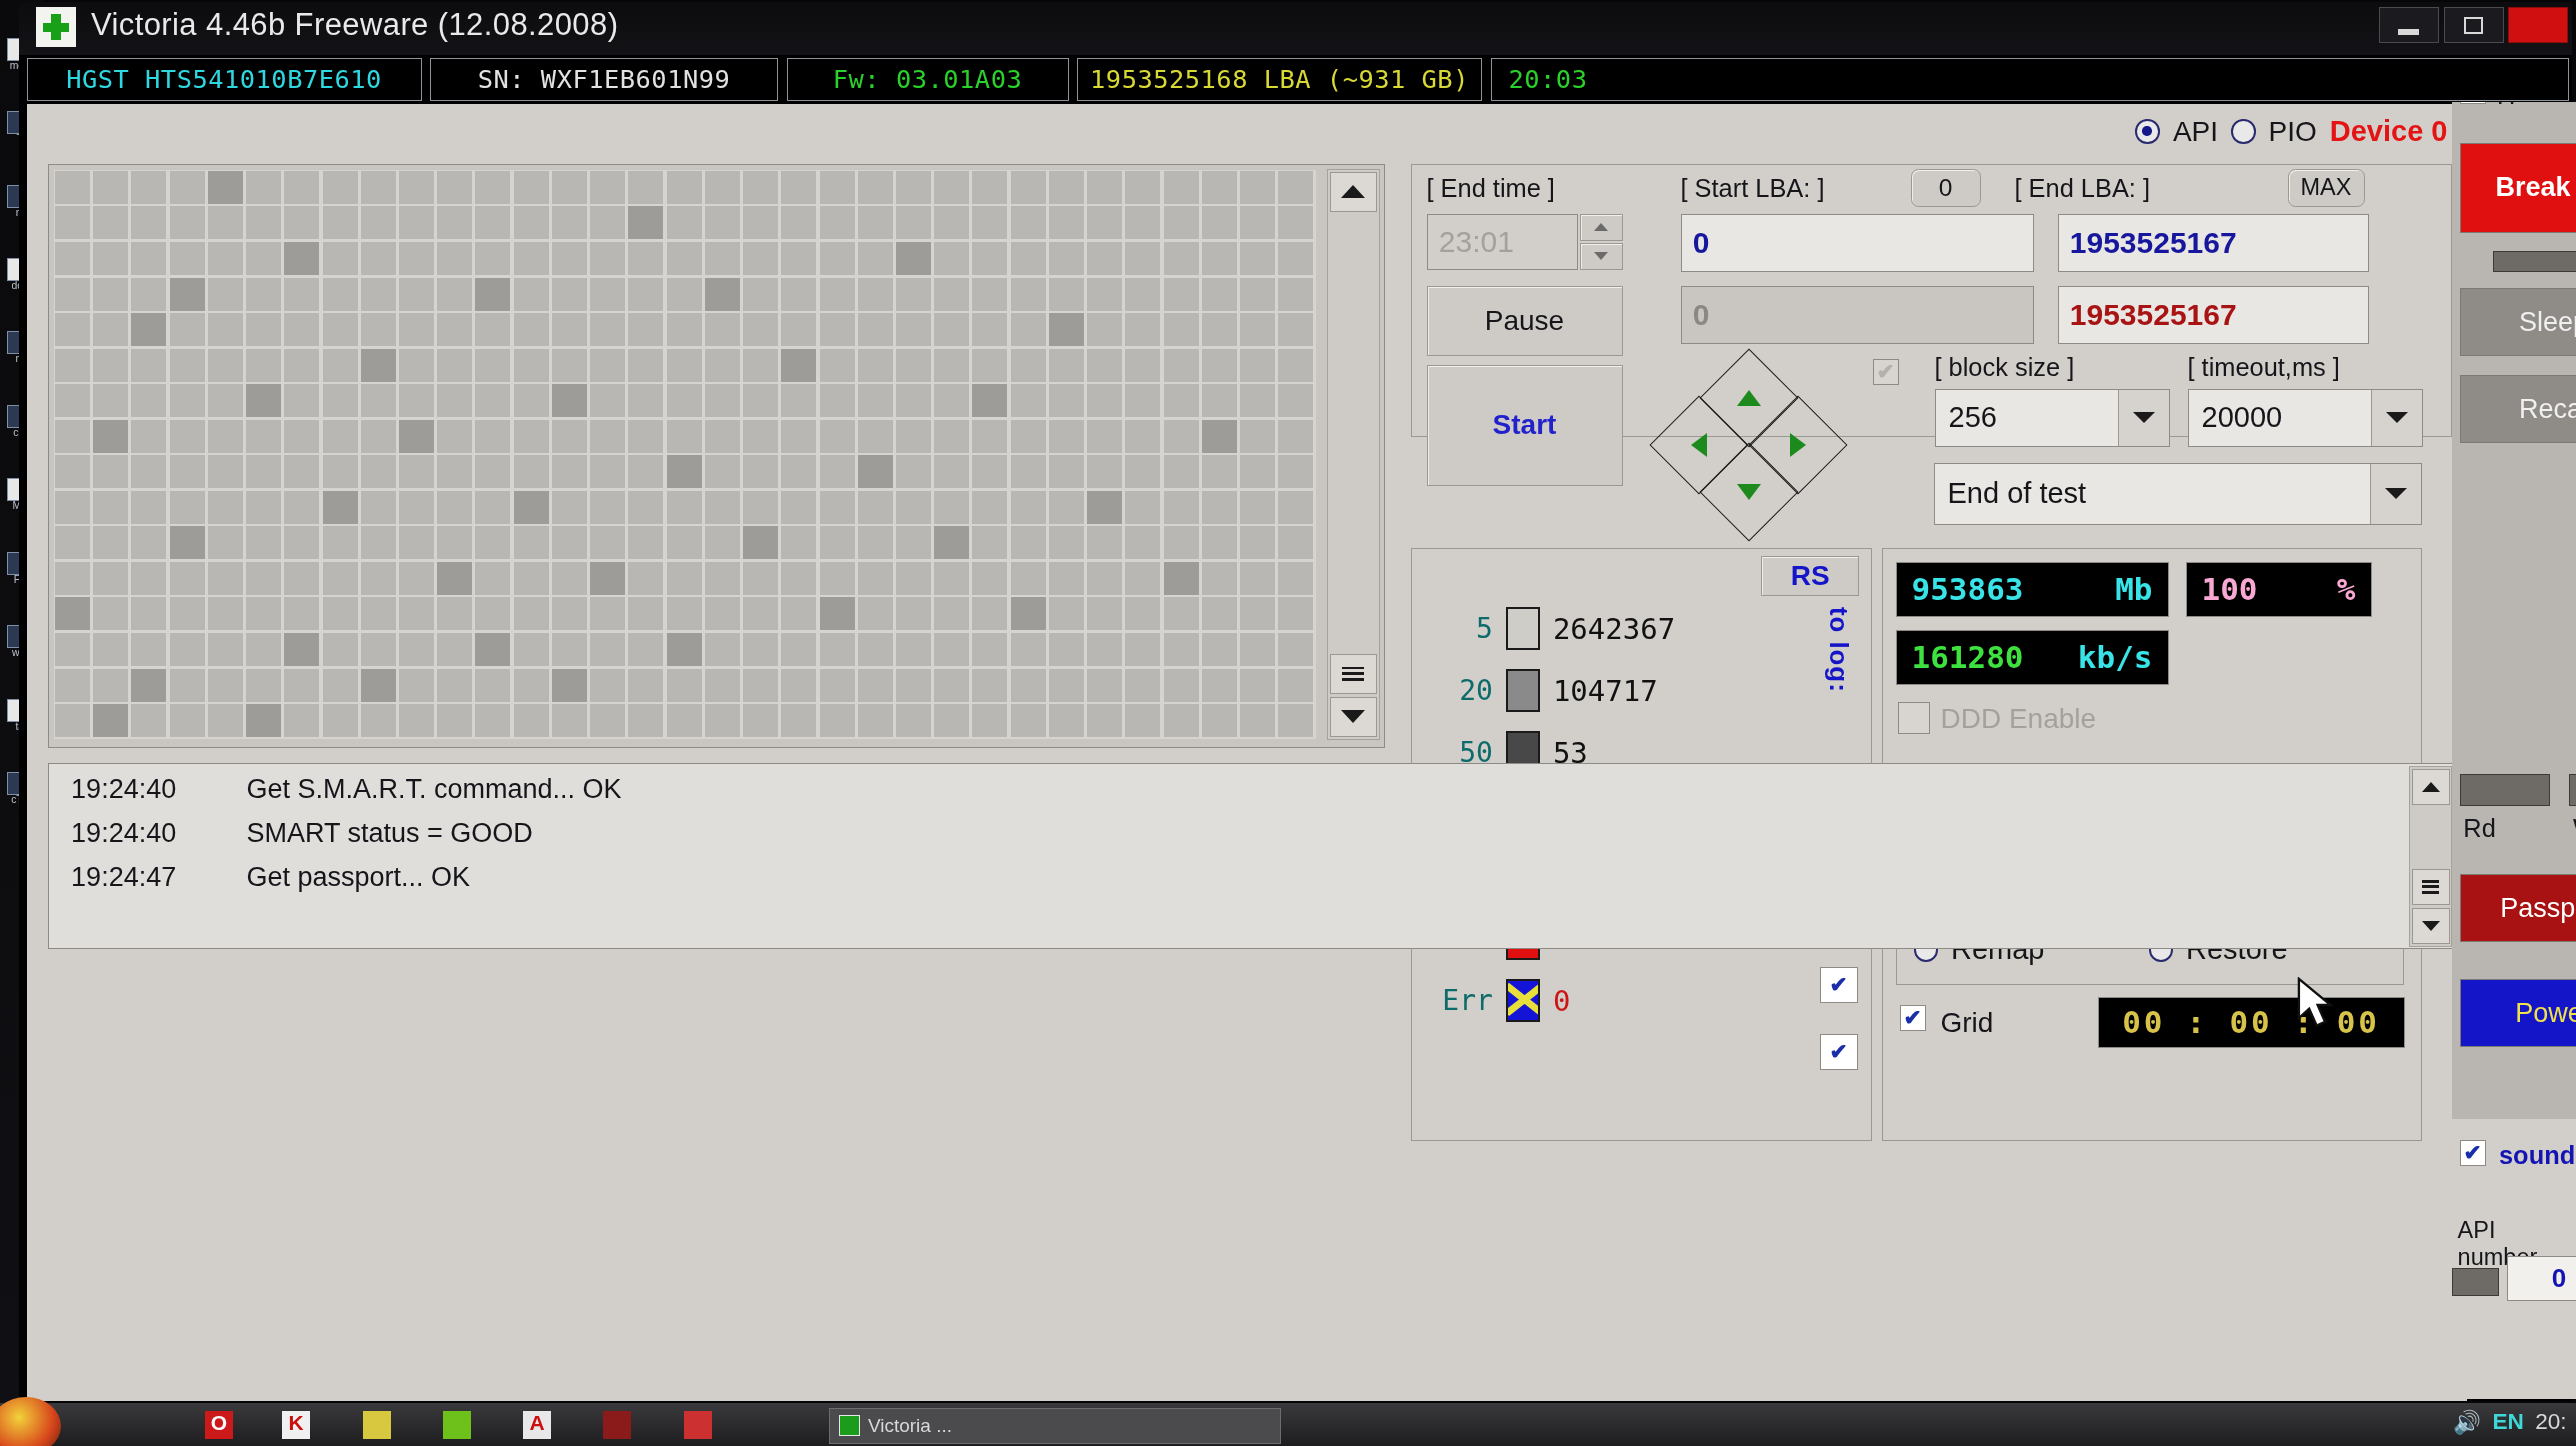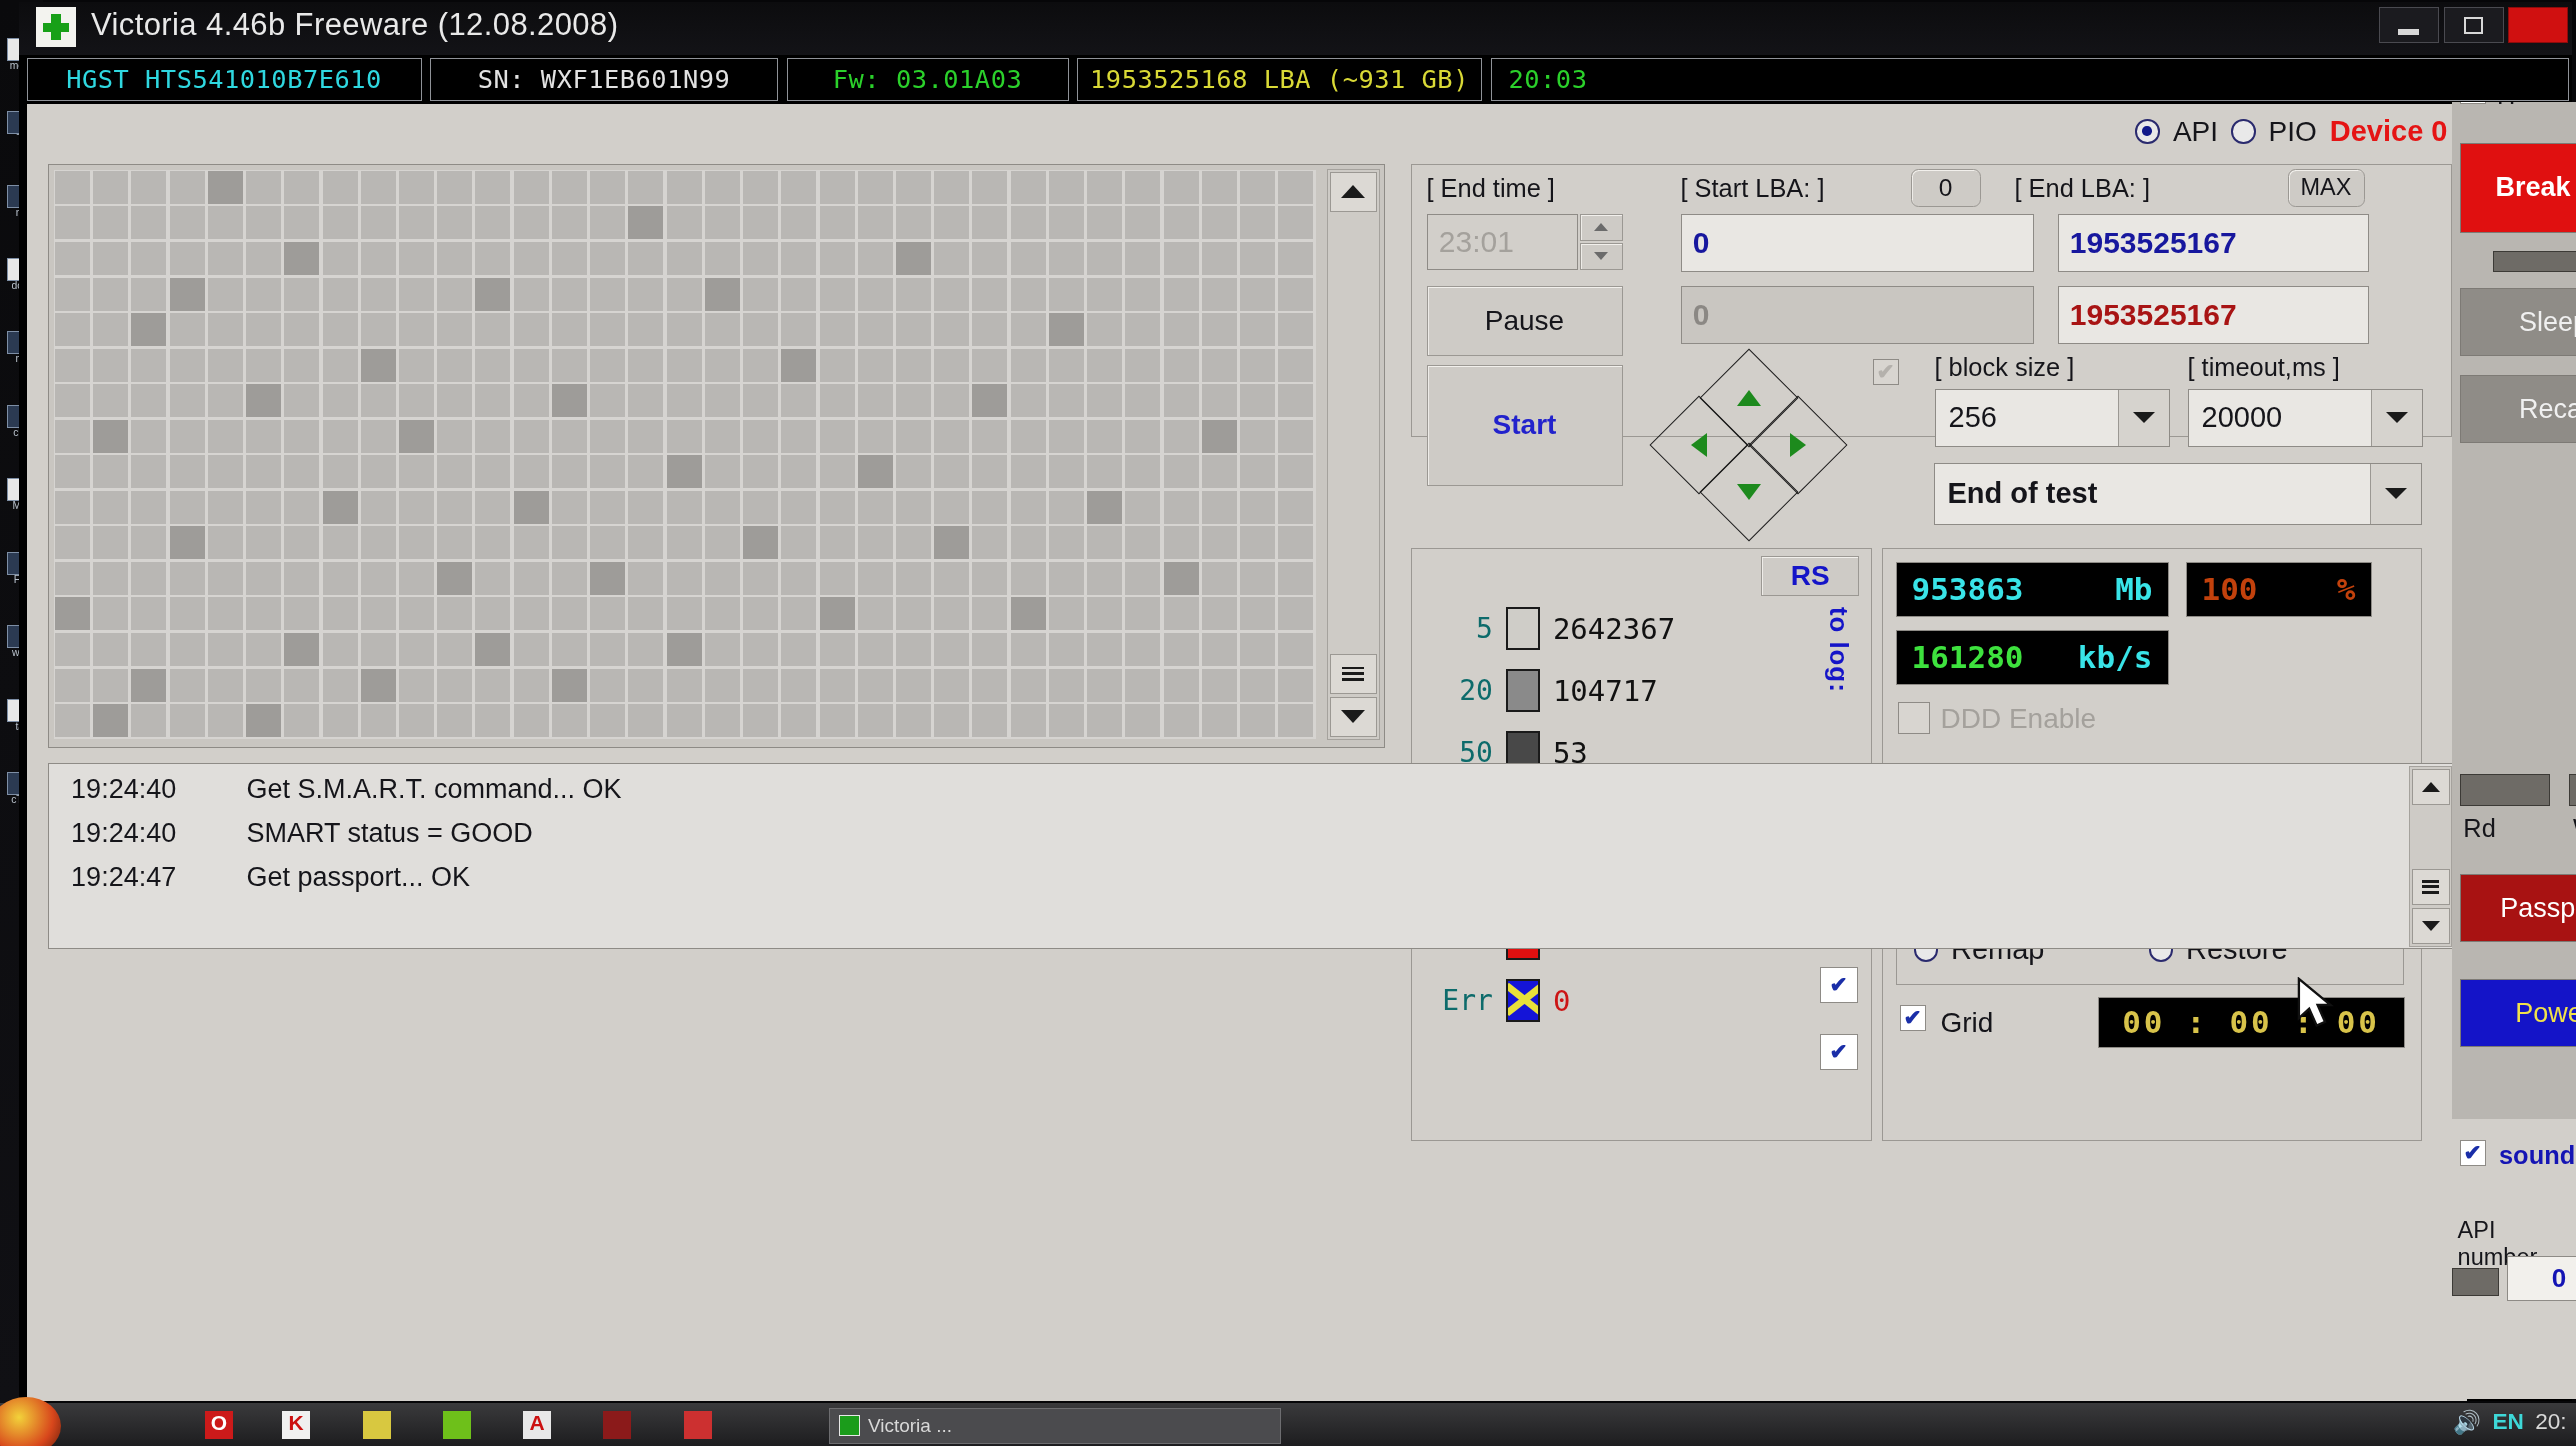--- a/index.html
+++ b/index.html
@@ -101,21 +101,21 @@
   .field { background:#e9e7e3; border:1.9px solid #8e8b86; display:flex; align-items:center;
      padding:0 11.3px; font-size:30px; font-weight:bold; font-family:"Liberation Sans",sans-serif; }
   .field.blue { color:#17179e; } .field.red { color:#a81414; }
   .field.gray { background:#c9c6c1; color:#8b8884; }
   .field.dis  { background:#d2cfca; color:#a4a19c; font-weight:normal; }
   .btn { background:#cecbc6; border:1.9px solid #9b9893; display:flex; align-items:center;
      justify-content:center; font-size:28px; color:#15151a; box-shadow:inset 0.9px 0.9px 0 #f2f0ec; }
   .btn.blue { color:#2222cc; font-weight:bold; }
   .combo { background:#e9e7e3; border:1.9px solid #8e8b86; display:flex; align-items:center;
      justify-content:space-between; padding:0 0 0 13px; font-size:29px; color:#15151a; }
-  .combo b { font-weight:bold; }
+  .combo b { font-weight:normal; }
   .cbtn { width:51px; height:100%; background:#d6d3ce; border-left:1.9px solid #9b9893;
      display:flex; align-items:center; justify-content:center; }
   .cbtn .tri.d { border-left-width:11.3px; border-right-width:11.3px; border-top-width:11.3px; }
 
   .diamond { position:relative; width:179px; height:151px; }
   .dsq { position:absolute; width:70px; height:70px; border:1.9px solid #1c1c1c;
      transform:rotate(45deg); display:flex; align-items:center; justify-content:center; }
   .dtri { width:0;height:0; transform:rotate(-45deg); }
 
   
@@ -123,21 +123,21 @@
   .legnum { width:72px; text-align:right; font-size:28px; color:#0d6b6b;
      font-family:"DejaVu Sans Mono", monospace; }
   .swatch { width:34px; height:43px; border:2.8px solid #1a1a1a; margin:0 13px; flex:none; }
   .legval { font-size:29px; color:#111; font-family:"DejaVu Sans Mono", monospace; }
   .legval.red { color:#cc1515; }
 
   .lcd { background:#000; border:1.9px solid #8e8b86; display:flex; align-items:center;
      justify-content:space-between; padding:0 15px;
      font-family:"DejaVu Sans Mono", monospace; font-size:31px; font-weight:bold; }
   .lcd.cyan { color:#39e4e8; } .lcd.green .v { color:#3ee23e; } .lcd.green .u { color:#39e4e8; }
-  .lcd.white { color:#c2410c; }
+  .lcd.white { color:#f9a8d4; }
   .lcd.timer { color:#d8c34a; letter-spacing:2.8px; justify-content:center; }
 
   .tbtn { width:90px; height:56px; background:#dad7d2; border:1.9px solid #9b9893;
      display:flex; align-items:center; justify-content:center; gap:2.8px; }
   .pt { width:0;height:0;border-top:17px solid transparent;border-bottom:17px solid transparent; }
   .pt.r { border-left:28px solid #1d9c1d; }
   .pt.l { border-right:28px solid #4d4d4d; }
   .ol-r { width:0;height:0;border-top:15px solid transparent;border-bottom:15px solid transparent;
      border-left:15px solid #1a1a1a; }
   .ol-l { width:0;height:0;border-top:15px solid transparent;border-bottom:15px solid transparent;

